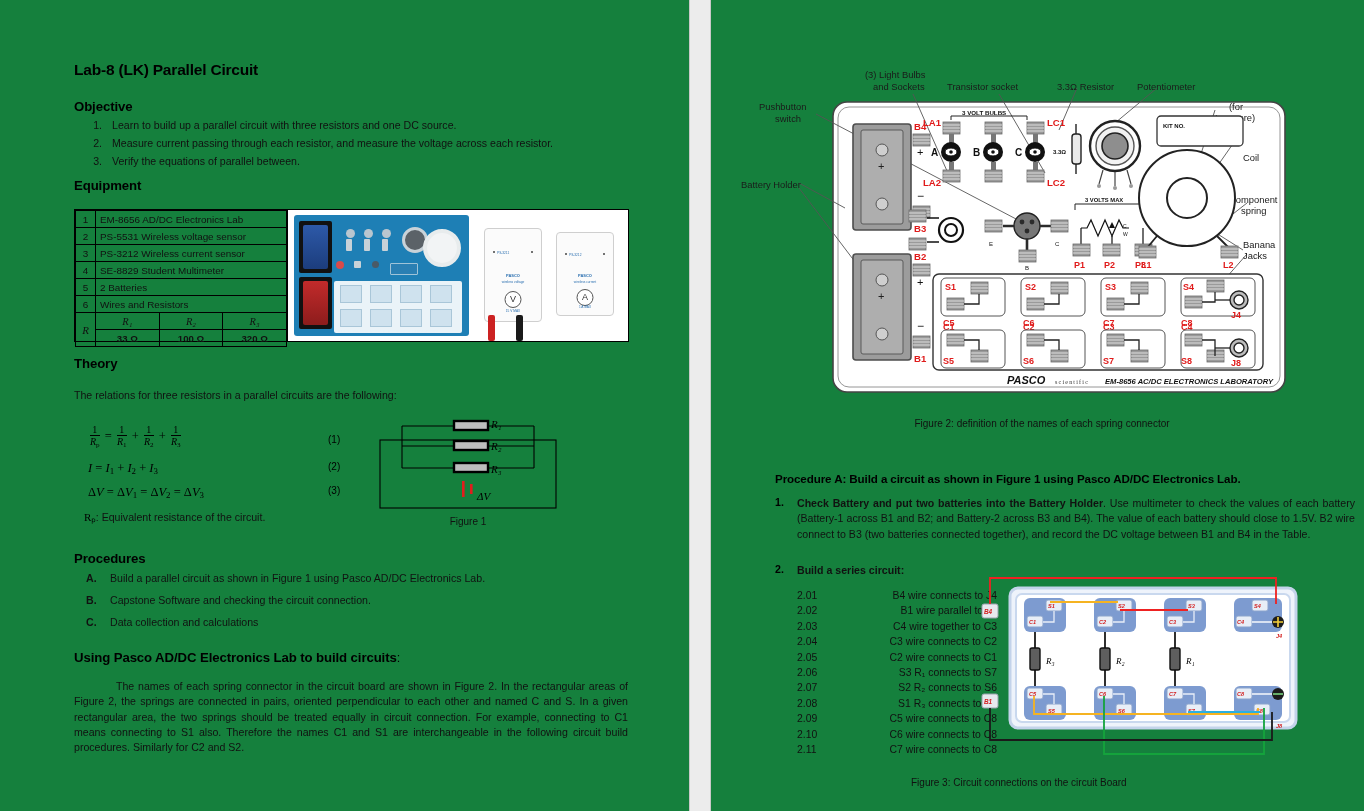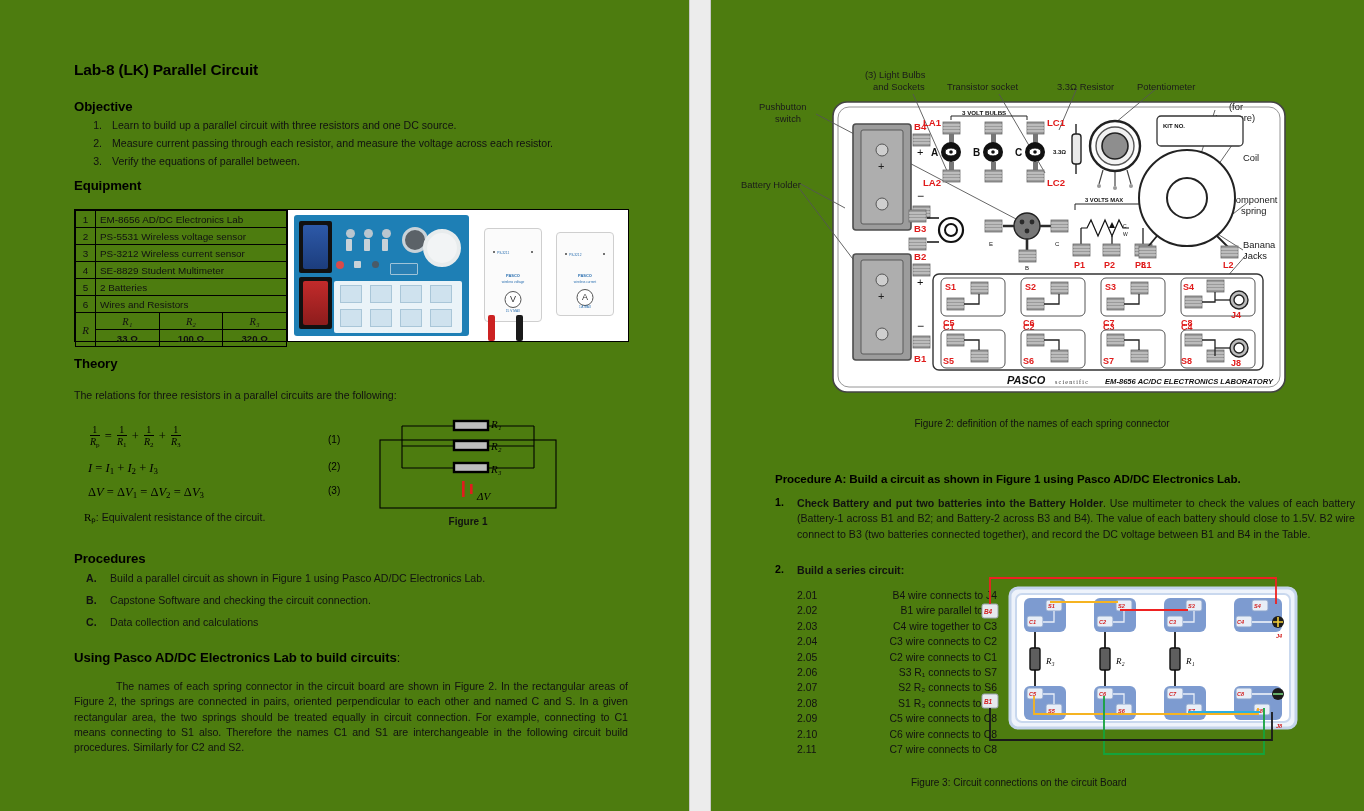--- a/index.html
+++ b/index.html
@@ -1,18 +1,18 @@
 <!DOCTYPE html>
 <html><head>
 <meta charset="utf-8">
 <style>
   html,body{margin:0;padding:0;background:#eceff1;}
   body{font-family:"Liberation Sans", sans-serif;}
   .stage{position:relative;width:1364px;height:811px;background:#ececec;overflow:hidden;}
-  .page{position:absolute;top:0;background:#4d7c0f;border:1px solid #c9c9c9;box-sizing:border-box;height:811px;}
+  .page{position:absolute;top:0;background:#15803d;border:1px solid #c9c9c9;box-sizing:border-box;height:811px;}
   .page-left{left:0;width:690px;border-left:none;border-top:none;border-bottom:none;}
   .page-right{left:710px;width:654px;border-right:none;border-top:none;border-bottom:none;}
   .gutter{position:absolute;left:690px;top:0;width:20px;height:811px;background:#ececec;}
 
   
   .h1{font-size:15.5px;font-weight:bold;letter-spacing:-0.2px;color:#000;}
   .h2{font-size:13.2px;font-weight:bold;color:#000;letter-spacing:-0.1px;}
   .body{font-size:10.6px;color:#111;line-height:1.45;}
   .just{text-align:justify;}
   sub{font-size:71%;vertical-align:-0.25em;}
@@ -64,21 +64,21 @@
   .eqrow{position:relative;height:28px;}
   .eqnum{position:absolute;left:240px;top:6px;font-size:10px;}
   .mathser{font-family:"Liberation Serif",serif;font-size:12.5px;color:#000;}
   .frac{display:inline-block;vertical-align:middle;text-align:center;margin:0 2px;}
   .frac .n{display:block;font-size:10px;line-height:11px;}
   .frac .d{display:block;border-top:1.1px solid #000;font-size:10px;line-height:12px;padding-top:0px;}
   #rpnote{position:absolute;left:84px;top:510px;width:330px;}
 
   
   #fig1{position:absolute;left:378px;top:418px;width:180px;height:100px;}
-  #fig1cap{position:absolute;left:378px;top:516px;width:180px;text-align:center;font-size:10px;color:#111;font-weight:bold;}
+  #fig1cap{position:absolute;left:378px;top:516px;width:180px;text-align:center;font-size:10px;color:#111;}
 
   #procedures-h{position:absolute;left:74px;top:551px;}
   #plist{position:absolute;left:86px;top:572px;width:560px;}
   #plist .li{display:flex;font-size:10.6px;color:#111;margin-bottom:10px;}
   #plist .num{width:24px;flex:0 0 24px;font-weight:bold;}
   #using-h{position:absolute;left:74px;top:648px;}
   #using-p{position:absolute;left:74px;top:679px;width:554px;}
   #fig2cap{position:absolute;left:46px;top:418px;width:570px;text-align:center;font-size:10px;color:#111;}
   #procA-h{position:absolute;left:64px;top:472px;width:580px;}
   #step1{position:absolute;left:64px;top:496px;width:580px;display:flex;}

